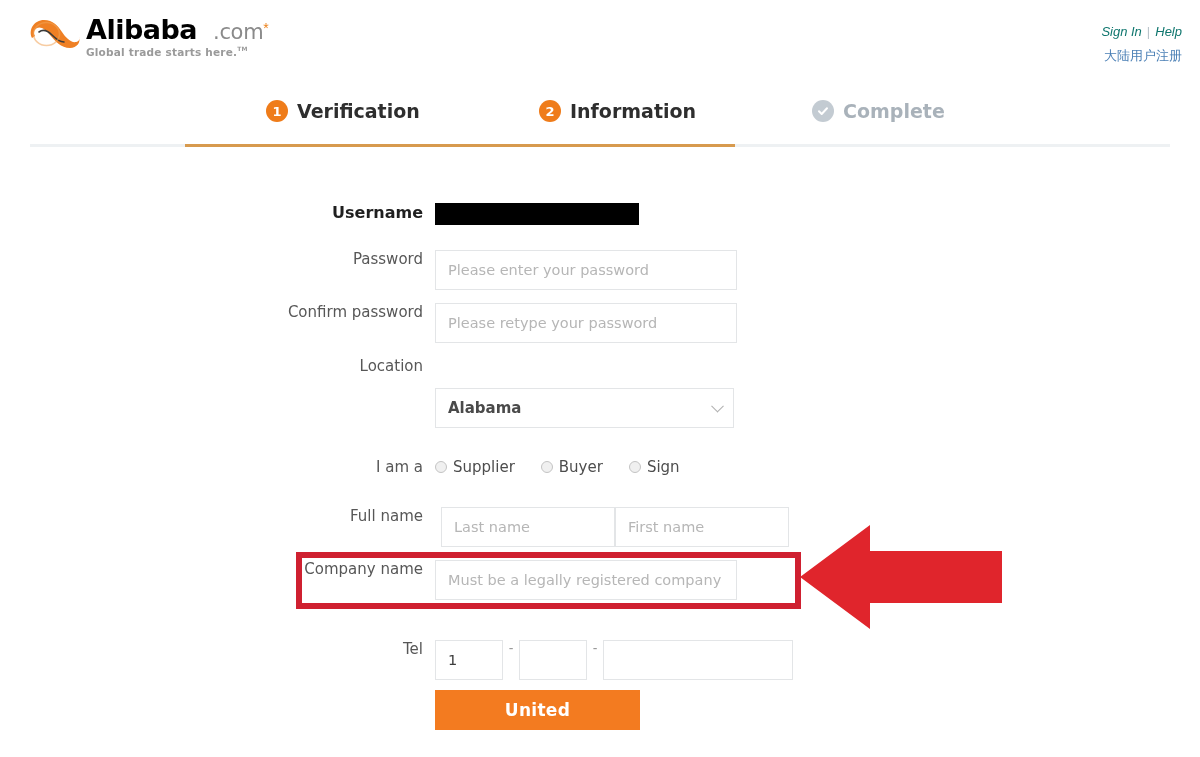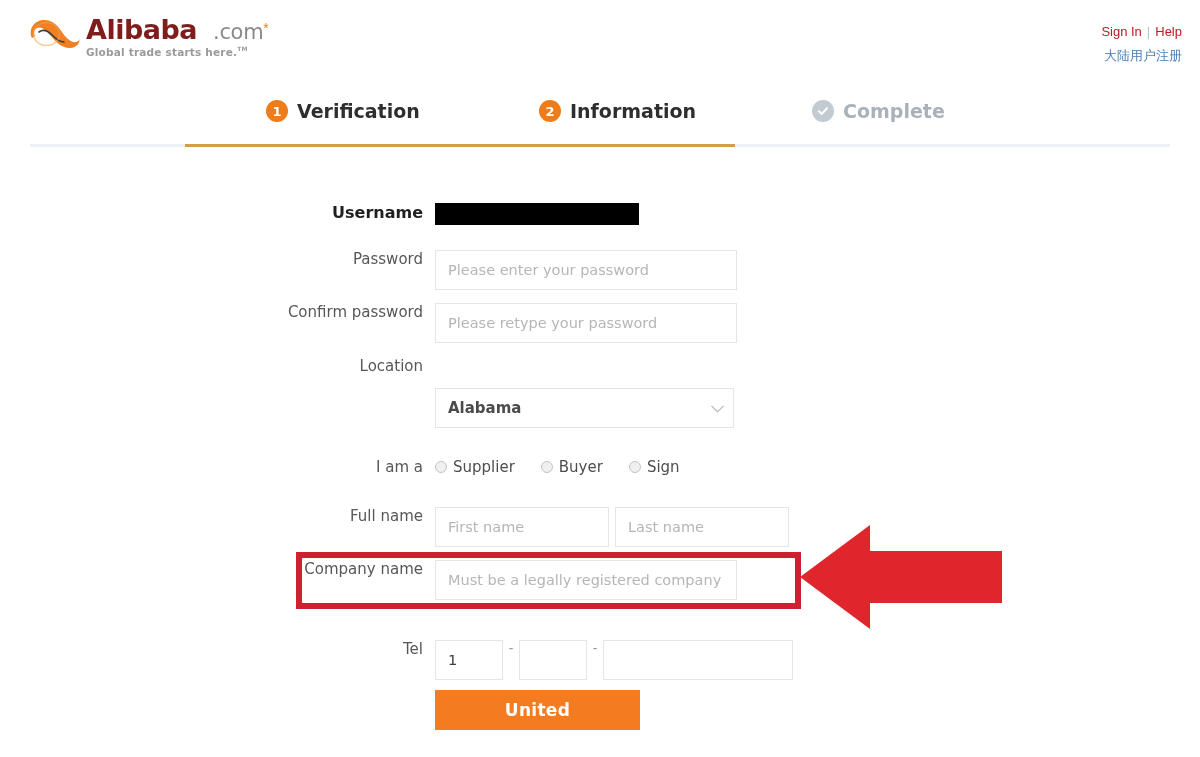--- a/index.html
+++ b/index.html
@@ -20,21 +20,21 @@
   }
   .logo-wrap {
     position: absolute; left: 26px; top: 12px;
     display: flex; align-items: flex-start;
   }
   .logo-mark { width: 58px; height: 44px; margin-right: 2px; }
   .logo-text-block { padding-top: 4px; }
   .logo-line1 { line-height: 1; white-space: nowrap; }
   .logo-ali {
     font-family: "DejaVu Sans", sans-serif;
-    font-weight: bold; font-size: 27px; color: #7f1d1d;
+    font-weight: bold; font-size: 27px; color: #000000;
     letter-spacing: -0.5px;
   }
   .logo-dotcom {
     font-family: "DejaVu Sans", sans-serif;
     font-weight: normal; font-size: 21px; color: #8a8a8a;
     letter-spacing: -0.3px;
     padding-left: 16px;
   }
   .logo-star {
     font-size: 14px; color: #ec8019; vertical-align: super;
@@ -44,21 +44,21 @@
     font-size: 10.5px; font-weight: bold; color: #9a9a9a;
     margin-top: 2px; letter-spacing: 0.2px; white-space: nowrap;
   }
   .logo-tm { font-size: 6px; vertical-align: super; }
 
   .header-links {
     position: absolute; right: 18px; top: 24px;
     text-align: right;
   }
   .hl-row1 { font-size: 13px; color: #6b7a85; white-space: nowrap; }
-  .hl-row1 a { color: #b91c1c; text-decoration: none; }
+  .hl-row1 a { color: #0f766e; text-decoration: none; font-style: italic; }
   .hl-sep { color: #b9c3ca; margin: 0 5px; }
   .hl-row2 { margin-top: 7px; }
   .hl-row2 a {
     font-size: 13px; color: #4a7fb5; text-decoration: none;
     font-family: "DejaVu Sans", sans-serif;
   }
 
   
   .steps {
     position: absolute; left: 0; top: 98px; width: 1200px; height: 40px;
@@ -281,25 +281,25 @@
       </div>
       <div class="radio-item">
         <span class="radio-dot"></span>
         <span class="radio-lbl">Sign</span>
       </div>
     </div>
   </div>
 
   <div class="row" style="left:247px; top:507px;">
     <span class="lbl">Full name</span>
+    <div class="field w-half" style="margin-left:6px;">
+      <span class="ph">Last name</span>
+    </div>
     <div class="field w-half">
       <span class="ph">First name</span>
-    </div>
-    <div class="field w-half" style="margin-left:6px;">
-      <span class="ph">Last name</span>
     </div>
   </div>
 
   <div class="row" style="left:247px; top:560px;">
     <span class="lbl">Company name</span>
     <div class="field w-main">
       <span class="ph">Must be a legally registered company</span>
     </div>
   </div>
 

